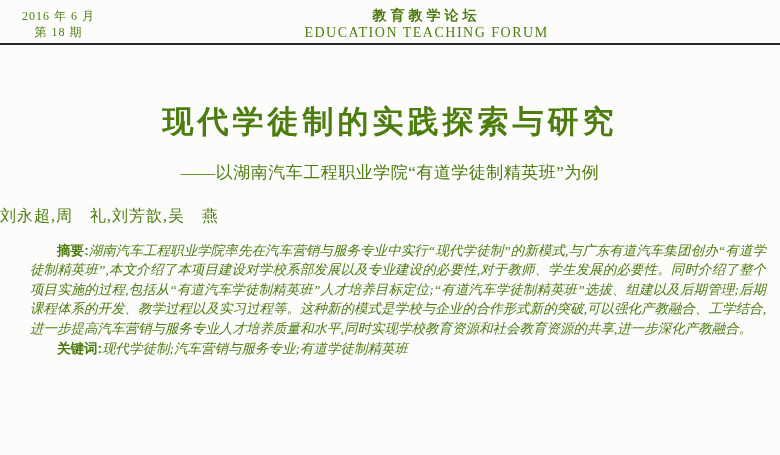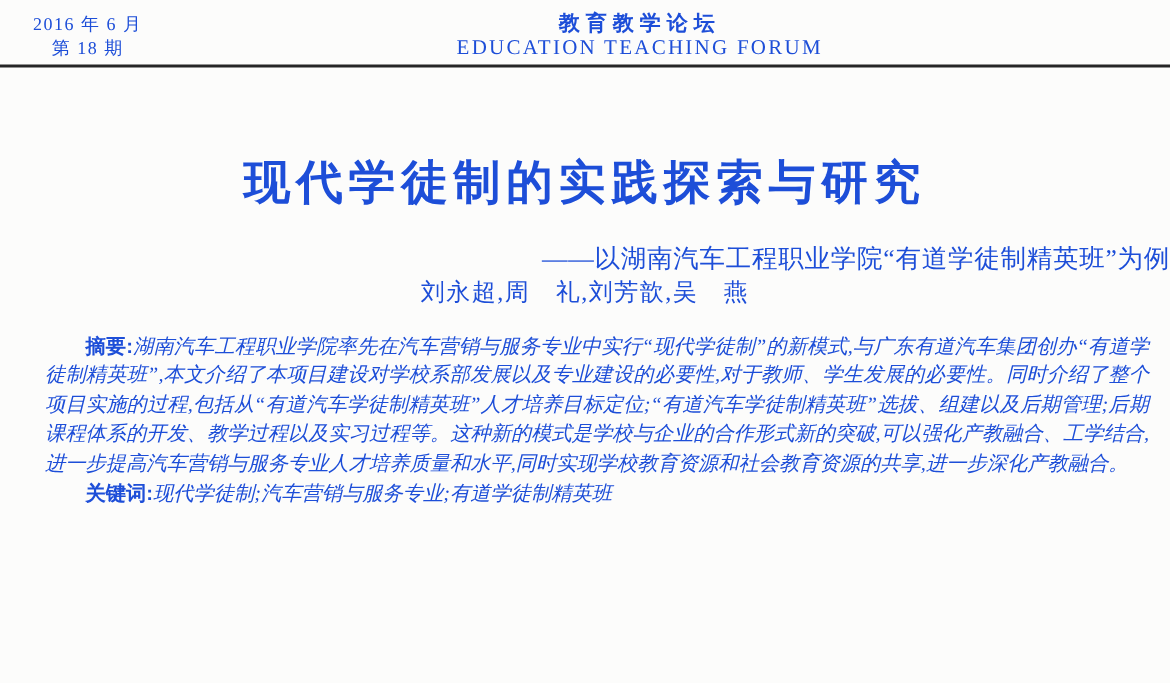--- a/index.html
+++ b/index.html
@@ -2,38 +2,38 @@
 <html><head>
 <meta charset="utf-8">
 <style>
   html, body { margin: 0; padding: 0; background: #e8e8e8; }
   .page {
     position: relative;
     width: 780px;
     height: 455px;
     margin: 0 auto;
     background: #fcfcfb;
-    color: #1d4ed8;
+    color: #4d7c0f;
     font-family: "Liberation Serif", "DejaVu Serif", serif;
     overflow: hidden;
     box-sizing: border-box;
   }
   
   .masthead {
     display: flex;
     justify-content: space-between;
     align-items: flex-start;
     padding: 8px 22px 0 22px;
     font-size: 12px;
     line-height: 16px;
   }
   .mast-side { text-align: center; letter-spacing: 1px; white-space: nowrap; }
   .mast-center { text-align: center; flex: 1; }
   .journal-name-cn {
-    font-family: Liberation Serif, serif;
+    font-family: Liberation Mono, monospace;
     font-weight: bold;
     font-size: 14px;
     letter-spacing: 4px;
     line-height: 17px;
   }
   .journal-name-en {
     font-size: 14px;
     letter-spacing: 1.5px;
     line-height: 15px;
   }
@@ -45,27 +45,27 @@
   .title {
     margin: 57px 0 0 0;
     text-align: center;
     font-size: 31px;
     font-weight: 600;
     letter-spacing: 4px;
     line-height: 40px;
   }
   .subtitle {
     margin-top: 19px;
-    text-align: right;
+    text-align: center;
     font-size: 17px;
     letter-spacing: 0.5px;
     line-height: 24px;
   }
   .authors {
-    text-align: center;
+    margin-top: 20px;
     font-size: 16px;
     letter-spacing: 1px;
     line-height: 22px;
   }
   .affiliation {
     margin-top: 3px;
     text-align: center;
     font-size: 15.5px;
     line-height: 22px;
   }

